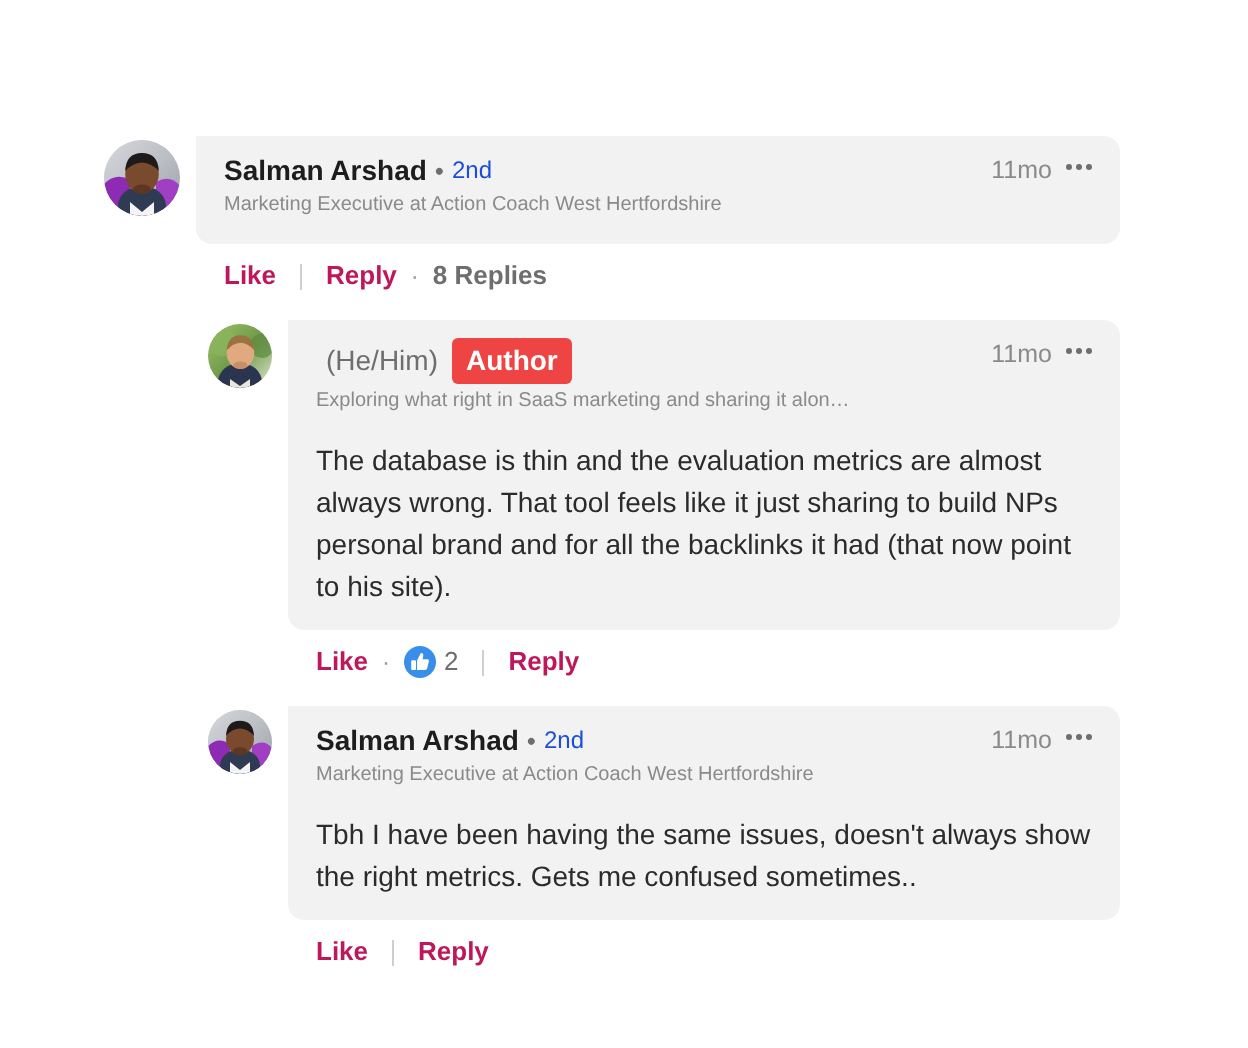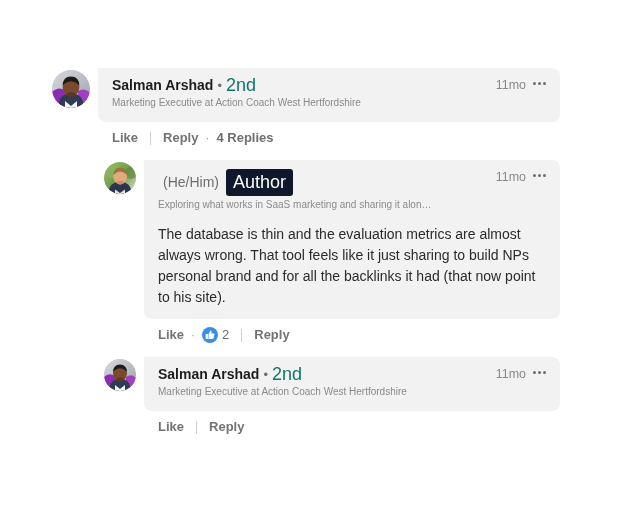--- a/index.html
+++ b/index.html
@@ -94,38 +94,38 @@
     color: #1d1d1d;
     white-space: nowrap;
   }
   .degree-sep {
     font-size: 13px;
     color: #6e6e6e;
     margin: 0 4px;
     white-space: nowrap;
   }
   .degree {
-    font-size: 18px;
-    color: #0f766e;
+    font-size: 12px;
+    color: #1d4ed8;
     white-space: nowrap;
   }
   .pronouns {
     font-size: 14px;
     color: #6e6e6e;
     margin-left: 5px;
     white-space: nowrap;
     text-align: center;
   }
   .author-badge {
     display: inline-block;
     margin-left: 7px;
-    background: #0f172a;
+    background: #ef4444;
     color: #ffffff;
-    font-size: 18px;
-    font-weight: normal;
+    font-size: 14px;
+    font-weight: bold;
     line-height: 1;
     padding: 4px 7px 5px 7px;
     border-radius: 3px;
     white-space: nowrap;
   }
 
   .headline {
     font-size: 10px;
     color: #8a8a8a;
     line-height: 16px;
@@ -174,21 +174,21 @@
   
   .actions {
     display: flex;
     align-items: center;
     padding: 8px 0 0 14px;
     line-height: 16px;
   }
   .action-link {
     font-size: 13px;
     font-weight: bold;
-    color: #737373;
+    color: #be185d;
     cursor: pointer;
     white-space: nowrap;
   }
   .vbar {
     width: 1px;
     height: 13px;
     background: #cfcfcf;
     margin: 0 12px;
     display: inline-block;
   }
@@ -272,21 +272,21 @@
                 <i></i>
               </span>
           </div>
         </div>
       </div>
       <div class="actions">
         <span class="action-link">Like</span>
         <span class="vbar"></span>
         <span class="action-link">Reply</span>
         <span class="dot-sep">·</span>
-        <span class="replies-link">4 Replies</span>
+        <span class="replies-link">8 Replies</span>
       </div>
     </div>
   </div>
 
   <div class="comment level-1">
     <div class="avatar-wrap">
       <a class="avatar">
         <svg viewBox="0 0 32 32" role="img">
           <defs>
             <clipPath id="clipA2">
@@ -312,21 +312,21 @@
       </a>
     </div>
     <div class="comment-col">
       <div class="bubble">
         <div class="bubble-head">
           <div class="name-block">
             <div class="name-line">
               <span class="pronouns">(He/Him)</span>
               <span class="author-badge">Author</span>
             </div>
-            <div class="headline">Exploring what works in SaaS marketing and sharing it alon…</div>
+            <div class="headline">Exploring what right in SaaS marketing and sharing it alon…</div>
           </div>
           <div class="meta-block">
             <span class="timestamp">11mo</span>
             <span class="more-menu">
                 <i></i>
                 <i></i>
                 <i></i>
               </span>
           </div>
         </div>
@@ -391,20 +391,21 @@
           </div>
           <div class="meta-block">
             <span class="timestamp">11mo</span>
             <span class="more-menu">
                 <i></i>
                 <i></i>
                 <i></i>
               </span>
           </div>
         </div>
+        <div class="bubble-body">Tbh I have been having the same issues, doesn't always show the right metrics. Gets me confused sometimes..</div>
       </div>
       <div class="actions">
         <span class="action-link">Like</span>
         <span class="vbar"></span>
         <span class="action-link">Reply</span>
       </div>
     </div>
   </div>
 
 </div>

